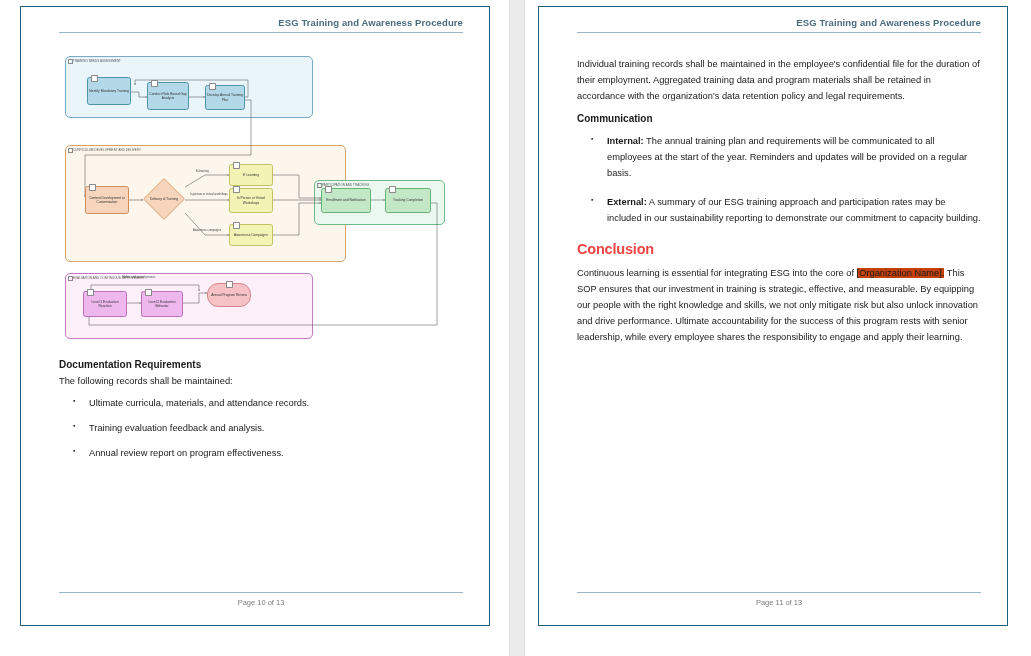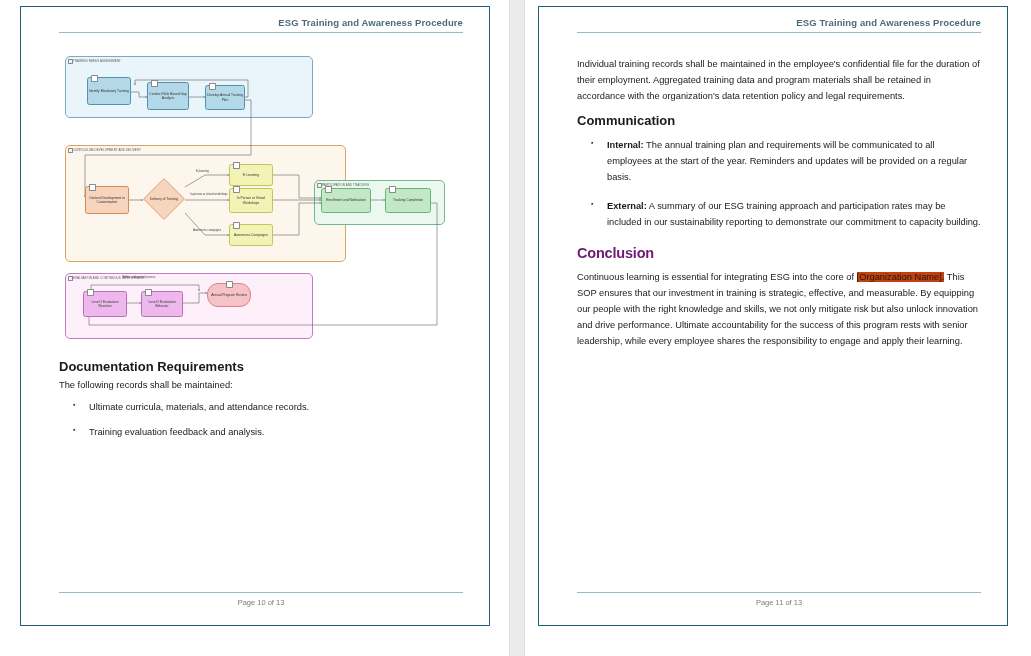--- a/index.html
+++ b/index.html
@@ -26,23 +26,23 @@
   .hdr{
     text-align:right;font-size:9.5px;color:#4a6b7c;font-weight:bold;
     padding-bottom:4px;border-bottom:1px solid #9bb8c7;letter-spacing:.1px;
   }
   .ftr{
     position:absolute;left:0;right:0;bottom:8px;
     text-align:center;font-size:7.5px;color:#7b7b7b;
     padding-top:5px;border-top:1px solid #9bb8c7;
   }
   h2.sec{
-    color:#701a75;font-size:14.5px;font-weight:bold;margin:0 0 9px 0;letter-spacing:-.2px;
-  }
-  .sub{font-size:13px;font-weight:bold;color:#1a1a1a;margin:0 0 4px 0;}
+    color:#ef4444;font-size:14.5px;font-weight:bold;margin:0 0 9px 0;letter-spacing:-.2px;
+  }
+  .sub{font-size:10px;font-weight:bold;color:#1a1a1a;margin:0 0 4px 0;}
   p.body{font-size:9.3px;color:#1a1a1a;margin:0 0 6px 0;line-height:1.72;}
   ul.blist{margin:6px 0 0 0;padding:0 0 0 30px;list-style:none;}
   ul.blist li{font-size:9.3px;color:#1a1a1a;line-height:1.72;margin-bottom:9px;position:relative;}
   ul.blist li:before{content:"\25AA";position:absolute;left:-16px;top:-1px;font-size:7px;color:#333;}
   ul.blist li.tight{margin-bottom:13px;}
   .hl{background:#c2410c;}
   b{font-weight:bold;}
 
   
   .diagram{position:relative;width:392px;height:296px;margin:12px 0 18px 0;
@@ -187,20 +187,21 @@
         <span>Refine and restart process</span>
       </div>
     </div>
 
     <div class="sub">Documentation Requirements</div>
     <p class="body">The following records shall be maintained:</p>
 
     <ul class="blist">
       <li>Ultimate curricula, materials, and attendance records.</li>
       <li>Training evaluation feedback and analysis.</li>
+      <li>Annual review report on program effectiveness.</li>
     </ul>
 
     <div class="ftr">Page 10 of 13</div>
   </div>
 </div>
 
 <div class="page page-right">
   <div class="page-inner">
     <div class="hdr">ESG Training and Awareness Procedure</div>
 

